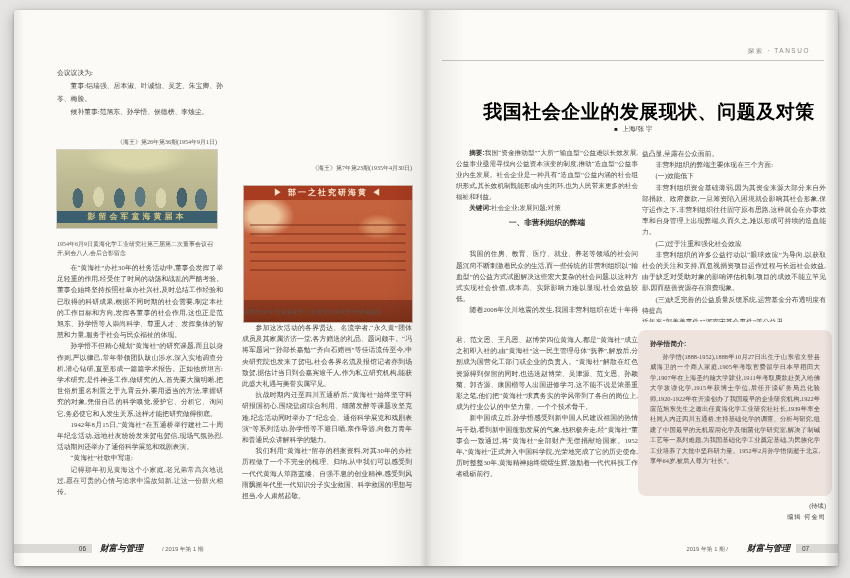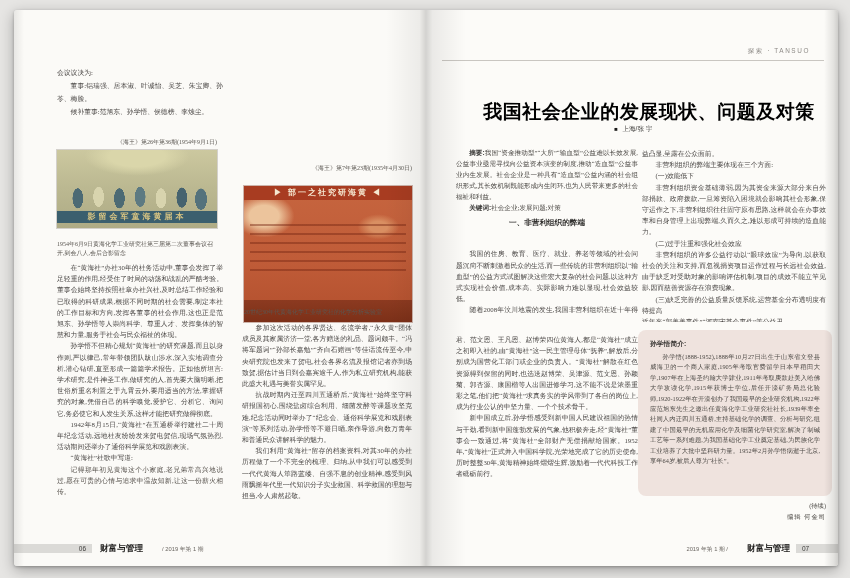--- a/index.html
+++ b/index.html
@@ -91,21 +91,21 @@
   .p2-bench{
     position:absolute;left:0;right:0;bottom:0;height:22px;
     background:linear-gradient(180deg,#8c3a20,#7c3018);
   }
   .cap-p2-below{left:230px;top:298px;width:168px;}
   .lp-col2-body{position:absolute;left:228px;top:312px;width:170px;height:218px;}
 
   .lp-footer{position:absolute;left:0;top:533px;height:12px;width:300px;}
   .foot-bar{position:absolute;left:0;top:1px;width:78px;height:9px;background:#dbdad7;
     font-family:"Liberation Sans",sans-serif;font-size:6.5px;line-height:9px;color:#3c3b39;text-align:right;padding-right:6px;box-sizing:border-box;}
-  .brandmark{font-family:"DejaVu Serif",serif;font-weight:bold;font-size:8.6px;color:#1d1c1b;}
+  .brandmark{font-family:"DejaVu Serif",serif;font-style:italic;font-weight:bold;font-size:8.6px;color:#1d1c1b;}
   .lp-footer .brandmark{position:absolute;left:86px;top:0;}
   .lp-footer .issue{position:absolute;left:148px;top:2px;font-size:5.8px;color:#6b6762;font-family:"Liberation Sans",sans-serif;}
 
   
   .rp-label{position:absolute;right:28px;top:37px;font-family:"Liberation Sans",sans-serif;
     font-size:6.4px;letter-spacing:1.6px;color:#8d8a86;}
   .rp-rule{position:absolute;left:16px;right:14px;top:50px;height:1px;background:#c9c6c1;}
   .rp-title{position:absolute;left:22px;top:74px;width:370px;margin:16px;text-align:center;
     font-family:"Liberation Sans",sans-serif;font-size:19px;line-height:24px;font-weight:700;
     color:#28272

